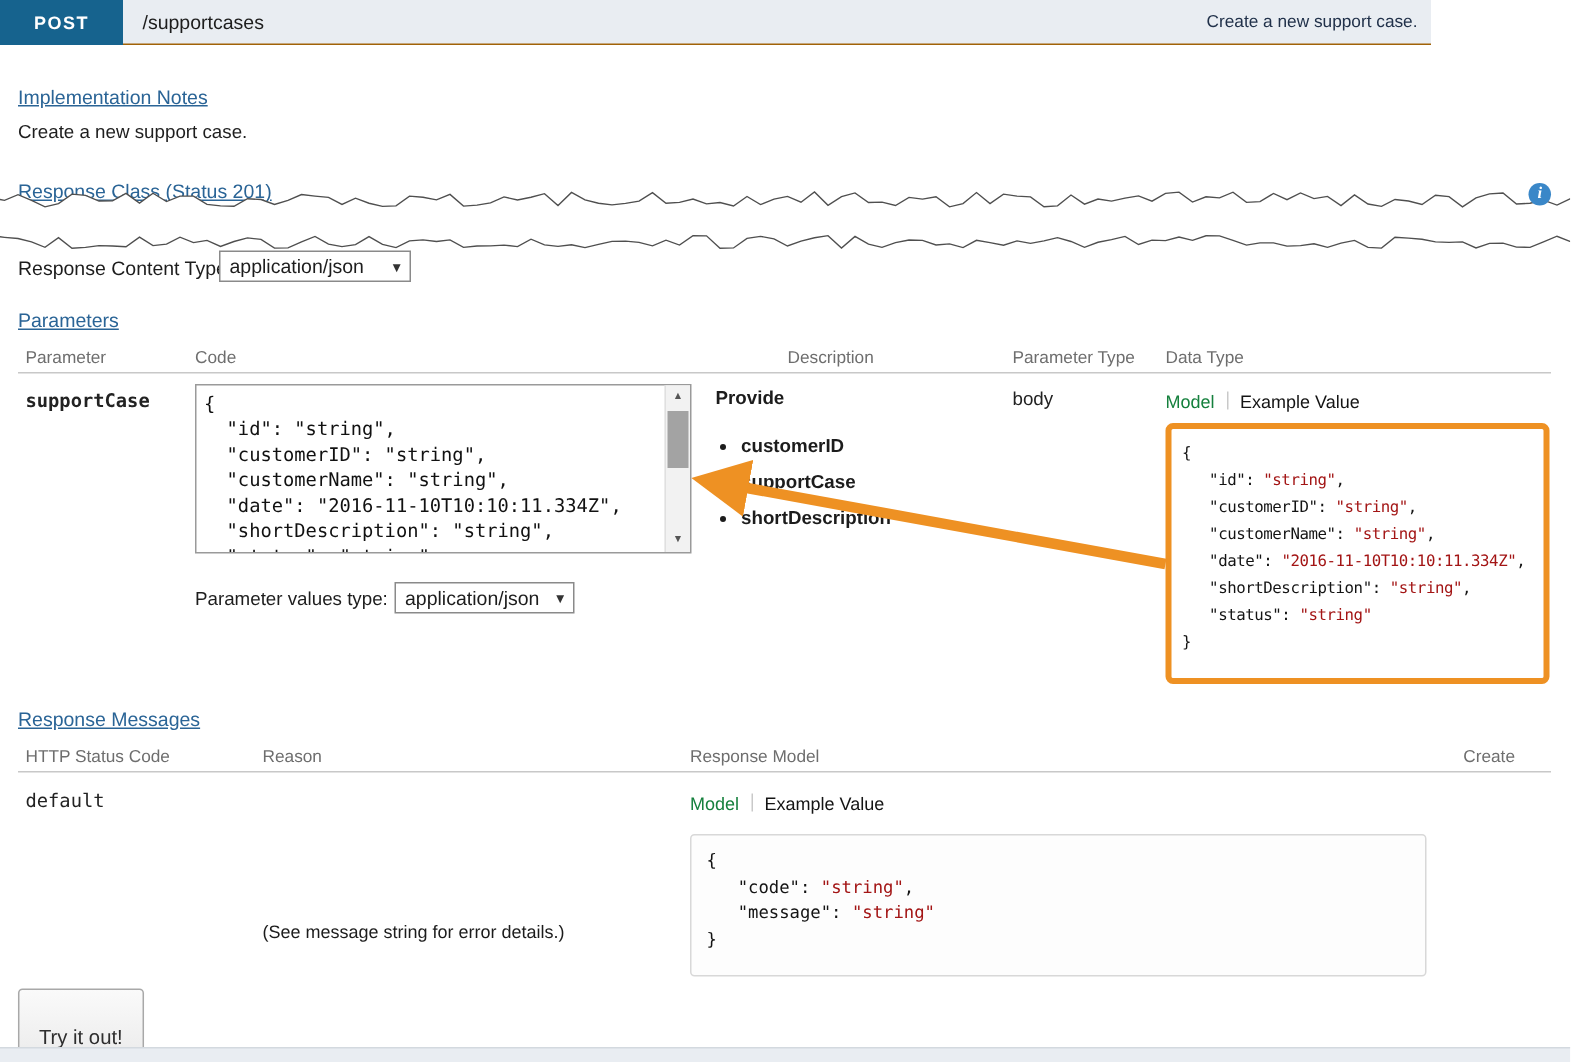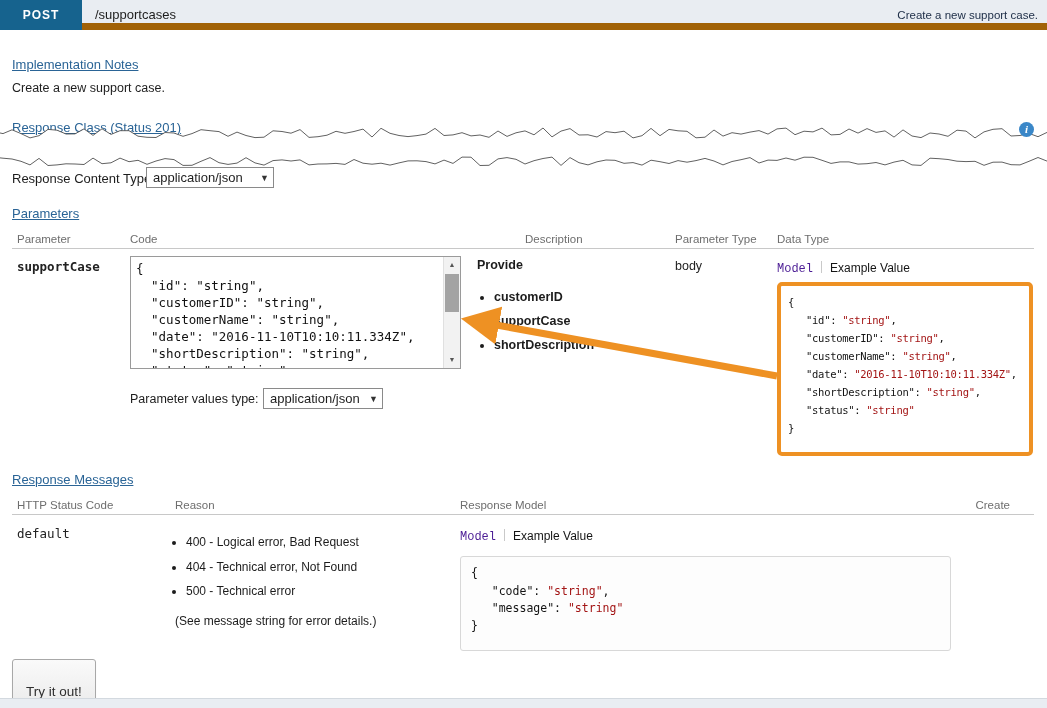--- a/index.html
+++ b/index.html
@@ -5,22 +5,22 @@
 <style>
   * { margin:0; padding:0; box-sizing:border-box; }
   html,body { background:#fff; }
   body { font-family:"Liberation Sans",sans-serif; }
   #screen { position:relative; width:1047px; height:708px; background:#fff; overflow:hidden;
             font-size:12px; color:#222; }
   .abs { position:absolute; }
   .mono { font-family:"DejaVu Sans Mono",monospace; }
 
   
-  .topbar { left:0; top:0; width:1047px; height:30px; background:var(--topbar-bg);
-            border-bottom:7px solid #a16207; z-index:1; }
+  .topbar { left:0; top:0; width:954px; height:30px; background:var(--topbar-bg);
+            border-bottom:1px solid #a16207; z-index:1; }
   .method-btn { position:absolute; left:0; top:0; width:82px; height:30px; background:var(--method-blue);
                 color:#fff; font-weight:bold; font-size:12px; letter-spacing:1px; text-align:center;
                 line-height:30px; cursor:pointer; }
   .endpoint-path { position:absolute; left:95px; top:0; line-height:30px; font-size:13px; color:#1d1d1d; cursor:pointer; }
   .op-summary { position:absolute; right:9px; top:0; line-height:30px; font-size:11.5px; color:#21314a; }
 
   .link-heading { color:var(--link-blue); text-decoration:underline; font-size:13px; }
 
   .col-head { font-size:11.5px; color:#6e6e6e; }
   .rule { border-top:1px solid var(--border-gray); height:0; }
@@ -43,21 +43,21 @@
             text-align:center; line-height:16px; background:#f2f2f2; cursor:pointer; }
   .sb-up { top:0; } .sb-down { bottom:0; }
   .sb-thumb { position:absolute; left:1px; top:17px; width:14px; height:38px; background:#a3a3a3; cursor:pointer; }
 
   .desc-cell { left:477px; top:258px; width:178px; font-weight:bold; font-size:12.5px; color:#1c1c1c; }
   .desc-list { margin:13px 0 0 17px; }
   .desc-list li { line-height:24px; }
   .desc-note { margin-top:12px; line-height:17px; width:162px; }
 
   .tabs { font-size:12px; white-space:nowrap; }
-  .tab-inactive { color:#4c1d95; cursor:pointer;font-family:Liberation Mono, monospace; }
+  .tab-inactive { color:#15803d; cursor:pointer; }
   .tab-active { color:#141414; cursor:pointer; }
   .tab-sep { display:inline-block; width:1px; height:12px; background:#c9c9c9; margin:0 8px; vertical-align:-1px; }
 
   .example-box { left:777px; top:282px; width:256px; height:174px; border:4px solid var(--accent-orange);
                  border-radius:5px; background:#fff; padding:7px 2px 7px 7px; overflow:hidden; }
   .code-block { font-family:"DejaVu Sans Mono",monospace; color:#141414; }
   .example-box .code-block { font-size:10.5px; line-height:18px; letter-spacing:-0.3px; }
   .code-line { white-space:pre; }
   .json-string { color:var(--string-red); }
 
@@ -176,25 +176,20 @@
   <div class="abs link-heading" style="left:12px; top:472px;">Response Messages</div>
 
   <span class="abs col-head" style="left:17px;  top:499px;">HTTP Status Code</span>
   <span class="abs col-head" style="left:175px; top:499px;">Reason</span>
   <span class="abs col-head" style="left:460px; top:499px;">Response Model</span>
   <span class="abs col-head" style="right:37px; top:499px;">Create</span>
   <div class="abs rule" style="left:12px; top:514px; width:1022px;"></div>
 
   <div class="abs mono" style="left:17px; top:526px; font-size:12.5px;">default</div>
 
-  <ul class="abs reason-list">
-      <li>400 - Logical error, Bad Request</li>
-      <li>404 - Technical error, Not Found</li>
-      <li>500 - Technical error</li>
-    </ul>
   <div class="abs" style="left:175px; top:614px; font-size:12px; color:#1c1c1c;">(See message string for error details.)</div>
 
   <div class="abs tabs" style="left:460px; top:529px;">
     <span class="tab-inactive">Model</span><span class="tab-sep"></span><span class="tab-active">Example Value</span>
   </div>
 
   <div class="abs rm-box">
     <div class="code-block">
         <div class="code-line"><span>{</span></div>
         <div class="code-line"><span>   "code": </span><span class="json-string">"string"</span><span>,</span></div>

